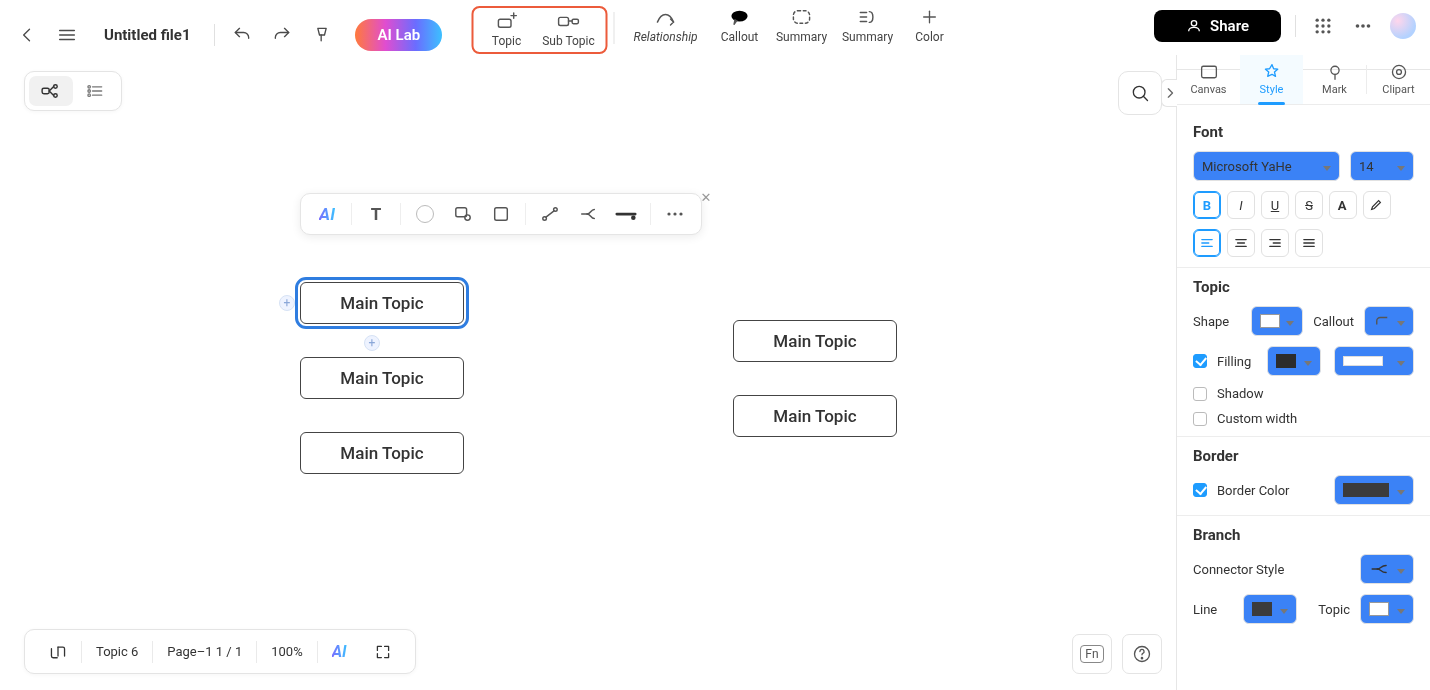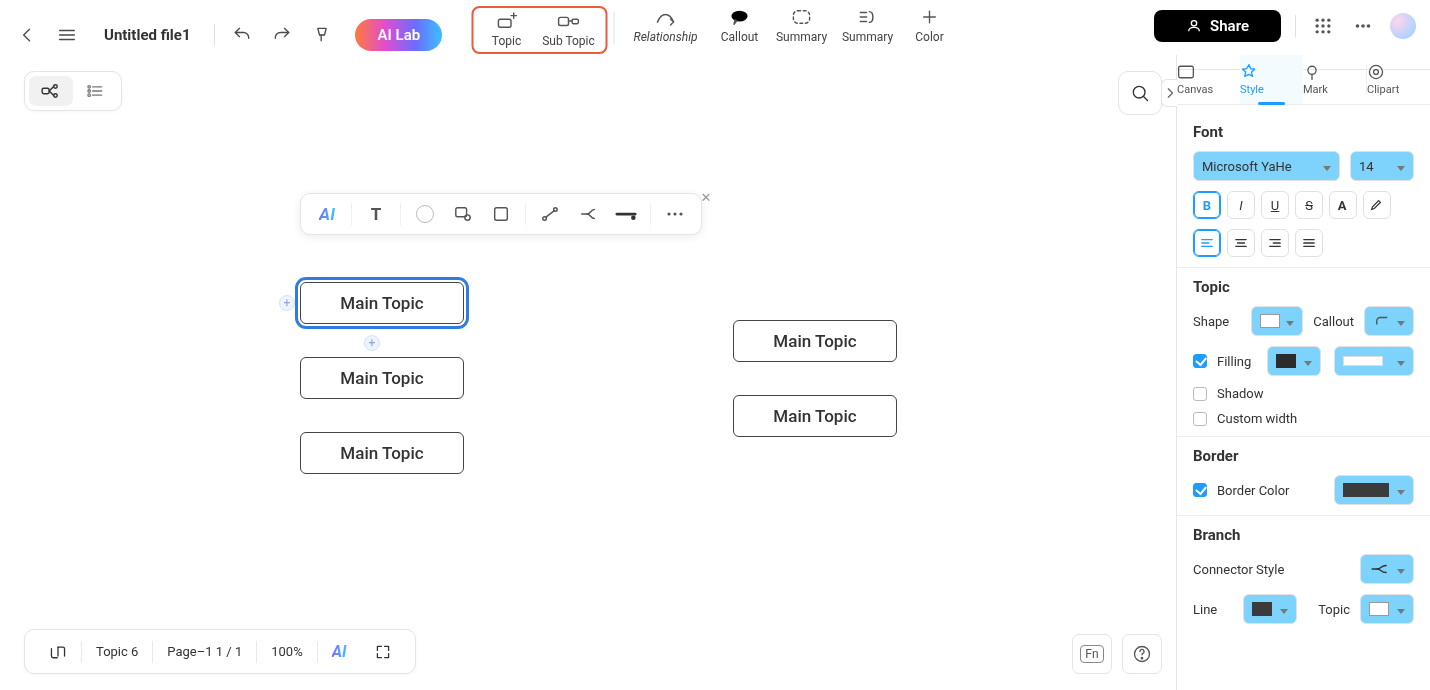--- a/index.html
+++ b/index.html
@@ -53,29 +53,29 @@
   .node { position:absolute; border:1px solid #444; border-radius:6px; background:#fff; font-size:17px; font-weight:500; display:flex; align-items:center; justify-content:center; }
   .node.sub { width:164px; height:42px;text-align:center; }
   .node.selected { outline:3px solid #2f7de0; outline-offset:2px; }
   .node.center { width:170px; height:66px; border:none; border-radius:34px; background:#22a862; color:#fff; font-size:21px; font-weight:600;}
   .mm-svg { position:absolute; inset:0; }
   .mm-svg path { fill:none; stroke:#444; stroke-width:2; }
   .add-btn { position:absolute; width:16px; height:16px; border-radius:50%; background:#eef3ff; color:#8aa7d8; font-size:12px; display:flex; align-items:center; justify-content:center; cursor:pointer; border:1px solid #d6e2f5;}
 
   
   .rp-tabs { display:flex; border-bottom:1px solid #ececec; height:50px;}
-  .rp-tab { flex:1; display:flex; flex-direction:column; align-items:flex-start; justify-content:center; gap:2px; font-size:11px; color:#555; cursor:pointer; position:relative;}
+  .rp-tab { flex:1; display:flex; flex-direction:column; align-items:center; justify-content:center; gap:2px; font-size:11px; color:#555; cursor:pointer; position:relative;}
   .rp-tab.active { color:#1e9cff; background:#f4fbff;}
   .rp-tab.active::after { content:""; position:absolute; bottom:-1px; left:18px; right:18px; height:3px; background:#1e9cff; border-radius:2px;}
   .rp-tab .ic { height:18px; display:flex; align-items:center; justify-content:center; }
   .rp-sep { width:1px; background:#ececec; margin:10px 0;}
   .rp-body { flex:1; overflow:auto; padding:14px 16px;}
   .sec-title { font-size:15px; font-weight:700; margin:4px 0 10px 0;}
   .row { display:flex; align-items:center; margin-bottom:10px; font-size:13px; color:#333; gap:10px;}
-  .sel { border:1px solid #e1e1e1; border-radius:6px; height:30px; display:flex; align-items:center; justify-content:space-between; padding:0 8px; cursor:pointer; background:#7dd3fc; font-size:13px;}
+  .sel { border:1px solid #e1e1e1; border-radius:6px; height:30px; display:flex; align-items:center; justify-content:space-between; padding:0 8px; cursor:pointer; background:#3b82f6; font-size:13px;}
   .sel.sm { width:54px; }
   .sel.mid { width:64px; }
   .sel .chev::after{content:"";display:inline-block;border-left:4px solid transparent;border-right:4px solid transparent;border-top:5px solid #777;margin-left:6px;}
   .swatch { width:20px; height:14px; border:1px solid #999; display:inline-block;}
   .swatch.black{background:#2c2c2c;border-color:#2c2c2c;}
   .swatch.white{background:#fff;}
   .swatch.grey{background:#3b3b3b;border-color:#3b3b3b;}
   .check { width:14px; height:14px; border:1px solid #bbb; border-radius:3px; display:inline-flex; align-items:center; justify-content:center; cursor:pointer; background:#fff;}
   .check.checked{ background:#1e9cff; border-color:#1e9cff;}
   .check.checked::after{content:"";width:5px;height:8px;border:solid #fff;border-width:0 2px 2px 0;transform:rotate(40deg) translateY(-1px);}

